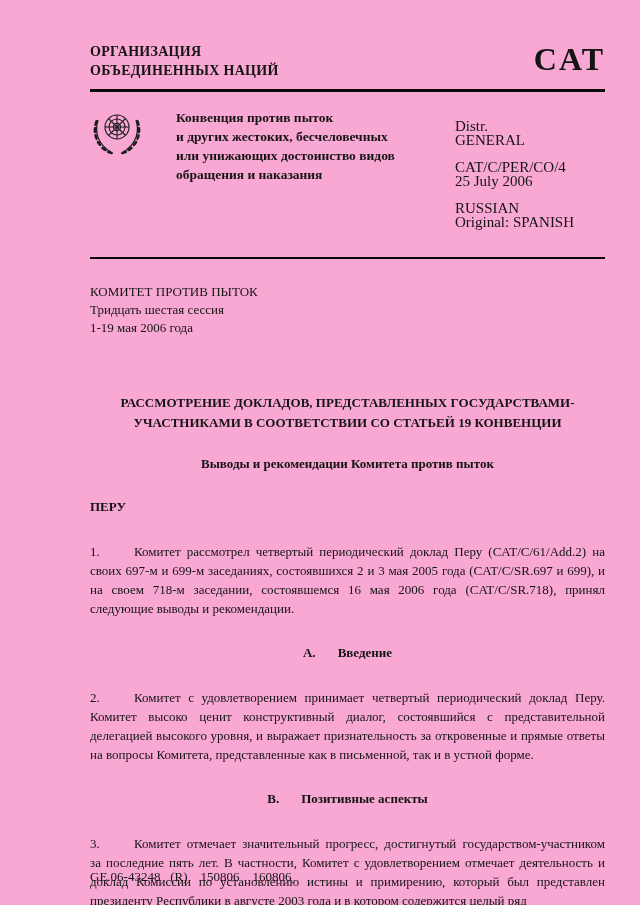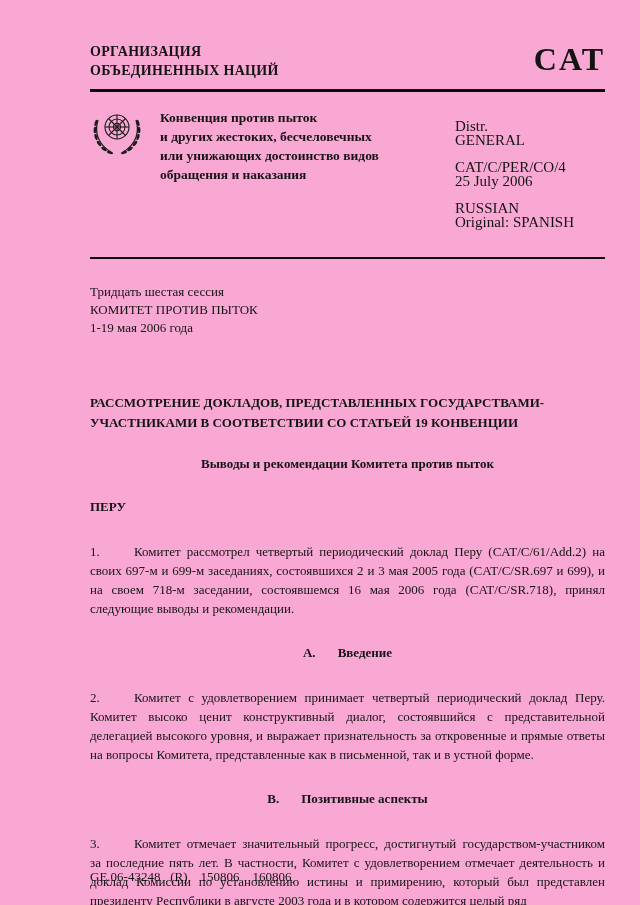--- a/index.html
+++ b/index.html
@@ -14,37 +14,38 @@
     padding: 42px 35px 0 90px;
     overflow: hidden;
   }
   
   .hdr { display: flex; justify-content: space-between; align-items: flex-start; }
   .org { font-weight: bold; font-size: 14px; line-height: 19px; letter-spacing: 0.3px; }
   .sym { font-size: 32px; font-weight: bold; line-height: 38px; letter-spacing: 2px; margin-top: -2px; }
   .rule-thick { height: 3px; background: #0a0a0a; margin-top: 9px; }
   .rule-thin  { height: 2px; background: #0a0a0a; margin-top: 15px; }
   
-  .masthead { display: flex; margin-top: 13px; }
+  .masthead { display: flex; margin-top: 13px; gap: 16px; }
   .emblem { width: 54px; flex: 0 0 54px; margin-top: 2px; }
   .conv {
     flex: 1;
     font-weight: bold;
     font-size: 13.5px;
     line-height: 19px;
     white-space: pre-line;
     padding: 3px 8px 0 16px;
   }
   .distr { width: 150px; flex: 0 0 150px; font-size: 15px; line-height: 14px; padding-top: 2px; margin-top: 12px; }
   .distr .grp { margin-bottom: 13px; }
   
   .committee { margin-top: 24px; font-size: 13px; line-height: 18px; }
   
   .title {
     margin-top: 56px;
+    text-align: center;
     font-weight: bold;
     font-size: 13px;
     line-height: 20px;
     white-space: pre-line;
   }
   .subtitle { margin-top: 23px; text-align: center; font-weight: bold; font-size: 13px; }
   .country  { margin-top: 27px; font-weight: bold; font-size: 13px; }
   .section-h { margin-top: 27px; text-align: center; font-weight: bold; font-size: 13px; }
   .section-h .letter { margin-right: 22px; }
   
@@ -127,22 +128,22 @@
       <div class="grp">
         <div>RUSSIAN</div>
         <div>Original:  SPANISH</div>
       </div>
     </div>
   </div>
 
   <div class="rule-thin"></div>
 
   <div class="committee">
+    <div>КОМИТЕТ ПРОТИВ ПЫТОК</div>
     <div>Тридцать шестая сессия</div>
-    <div>КОМИТЕТ ПРОТИВ ПЫТОК</div>
     <div>1-19 мая 2006 года</div>
   </div>
 
   <div class="title">РАССМОТРЕНИЕ ДОКЛАДОВ, ПРЕДСТАВЛЕННЫХ ГОСУДАРСТВАМИ-
 УЧАСТНИКАМИ В СООТВЕТСТВИИ СО СТАТЬЕЙ 19 КОНВЕНЦИИ</div>
   <div class="subtitle">Выводы и рекомендации Комитета против пыток</div>
   <div class="country">ПЕРУ</div>
 
   <div class="para">
     <span class="num">1.</span><span>Комитет рассмотрел четвертый периодический доклад Перу (CAT/C/61/Add.2) на своих 697-м и 699-м заседаниях, состоявшихся 2 и 3 мая 2005 года (CAT/C/SR.697 и 699), и на своем 718-м заседании, состоявшемся 16 мая 2006 года (CAT/C/SR.718), принял следующие выводы и рекомендации.</span>

